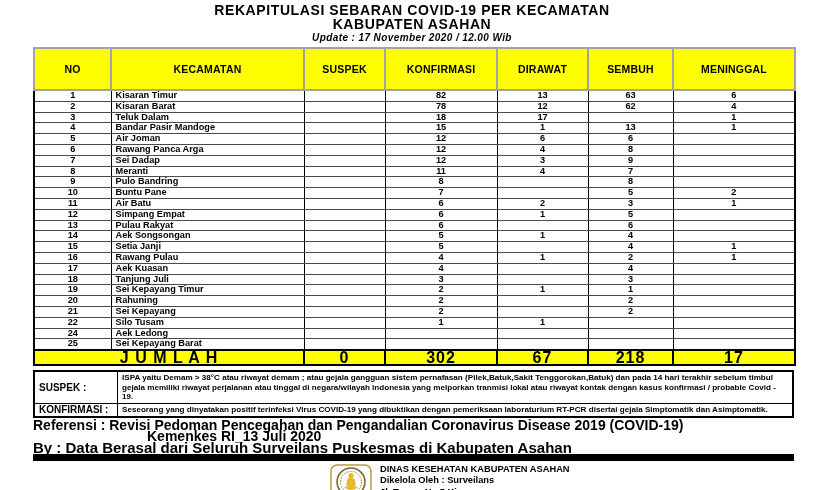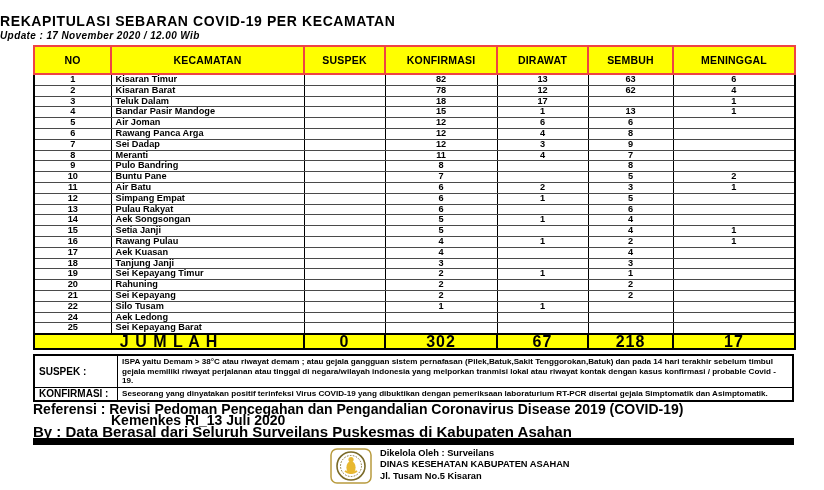--- a/index.html
+++ b/index.html
@@ -2,34 +2,34 @@
 <html><head>
 <meta charset="utf-8">
 <style>
   html,body{margin:0;padding:0;background:#e8e8e8;}
   .page{
     position:relative;width:824px;height:490px;background:#ffffff;
     font-family:"Liberation Sans",sans-serif;font-weight:bold;color:#000;
     overflow:hidden;
   }
   
-  .title-block{padding-top:14px;}
+  .title-block{padding-top:3px;text-align:center;}
   .title-l1{font-size:14px;line-height:15px;letter-spacing:.6px;}
   .title-l2{font-size:14px;line-height:13px;letter-spacing:.6px;}
   .title-update{font-size:10px;line-height:14px;font-style:italic;letter-spacing:.4px;}
 
   
   table.main{
     border-collapse:collapse;table-layout:fixed;
     width:761px;margin:2px 0 0 33px;
     border:2px solid #000;
   }
   table.main th{
-    background:#FFFF00;border:2px solid #ef4444;
-    font-size:10.5px;line-height:11px;height:18px;padding:4px 1px;
+    background:#FFFF00;border:2px solid #a3a3a3;
+    font-size:10.5px;line-height:11px;height:18px;padding:11px 1px;
     letter-spacing:.2px;text-align:center;
   }
   table.main td{
     border-left:1px solid #000;border-right:1px solid #000;
     border-top:1px solid #4a4a4a;border-bottom:1px solid #4a4a4a;
     font-size:9.2px;line-height:9.8px;height:9.8px;padding:0 4px;
     white-space:nowrap;overflow:hidden;
   }
   table.main td.c{text-align:center;}
   table.main td.l{text-align:left;}
@@ -42,36 +42,37 @@
   table.defs{
     border-collapse:collapse;table-layout:fixed;
     width:761px;margin:4px 0 0 33px;border:2px solid #000;
   }
   table.defs td{border:1px solid #000;vertical-align:middle;}
   td.def-term{width:76px;font-size:10px;line-height:10px;padding:1px 2px 1px 4px;overflow-wrap:anywhere;}
   td.def-text{font-size:8.1px;line-height:9.6px;padding:1px 4px;text-align:left;margin-top:16px;}
 
   
   .ref{margin:2px 0 0 33px;font-size:14px;line-height:11px;}
-  .ref-l2{margin-left:78px;}
+  .ref-l2{margin-left:114px;}
   .byline{margin:0 0 0 33px;font-size:15px;line-height:11px;}
   .black-bar{margin:1px 0 0 33px;width:761px;height:7px;background:#000;}
 
   
   .footer{display:flex;align-items:flex-start;margin:3px 0 0 330px;}
   .footer-logo{flex:0 0 auto;margin-right:8px;}
   .footer-text{font-size:9.3px;line-height:11.5px;}
 </style>
 </head>
 <body>
 
 <div class="page">
 
   <div class="title-block">
     <div class="title-l1">REKAPITULASI SEBARAN COVID-19 PER KECAMATAN</div>
+    <div class="title-l2">KABUPATEN ASAHAN</div>
     <div class="title-update">Update : 17 November 2020 / 12.00 Wib</div>
   </div>
 
   <table class="main">
     <colgroup>
       <col style="width:77px">
         <col style="width:193px">
         <col style="width:81px">
       <col style="width:112px">
         <col style="width:91px">
@@ -238,21 +239,21 @@
           <td class="c">17</td>
           <td class="l">Aek Kuasan</td>
           <td class="c"></td>
           <td class="c">4</td>
           <td class="c"></td>
           <td class="c">4</td>
           <td class="c"></td>
         </tr>
         <tr>
           <td class="c">18</td>
-          <td class="l">Tanjung Janji</td>
+          <td class="l">Tanjung Juli</td>
           <td class="c"></td>
           <td class="c">3</td>
           <td class="c"></td>
           <td class="c">3</td>
           <td class="c"></td>
         </tr>
         <tr>
           <td class="c">19</td>
           <td class="l">Sei Kepayang Timur</td>
           <td class="c"></td>
@@ -349,19 +350,19 @@
       <svg width="42" height="36" viewBox="0 0 42 36" aria-hidden="true">
         <rect x="1" y="1" width="40" height="34" rx="6" fill="#ffffff" stroke="#b89b3e" stroke-width="1.5"></rect>
         <circle cx="21" cy="18" r="14" fill="#ffffff" stroke="#7a6a28" stroke-width="1.6"></circle>
         <circle cx="21" cy="18" r="10.5" fill="none" stroke="#8a7a3a" stroke-width="1" stroke-dasharray="1.6,1.4"></circle>
         <ellipse cx="21" cy="19.5" rx="4.6" ry="6.4" fill="#E8B830"></ellipse>
         <circle cx="21" cy="11.5" r="2.6" fill="#E8B830"></circle>
         <path d="M15 23 q6 4 12 0" fill="none" stroke="#E8B830" stroke-width="2"></path>
       </svg>
     </div>
     <div class="footer-text">
+      <div>DINAS KESEHATAN KABUPATEN ASAHAN</div>
       <div>Dikelola Oleh : Surveilans</div>
-      <div>DINAS KESEHATAN KABUPATEN ASAHAN</div>
       <div>Jl. Tusam No.5 Kisaran</div>
     </div>
   </div>
 
 </div>
 
 </body></html>

